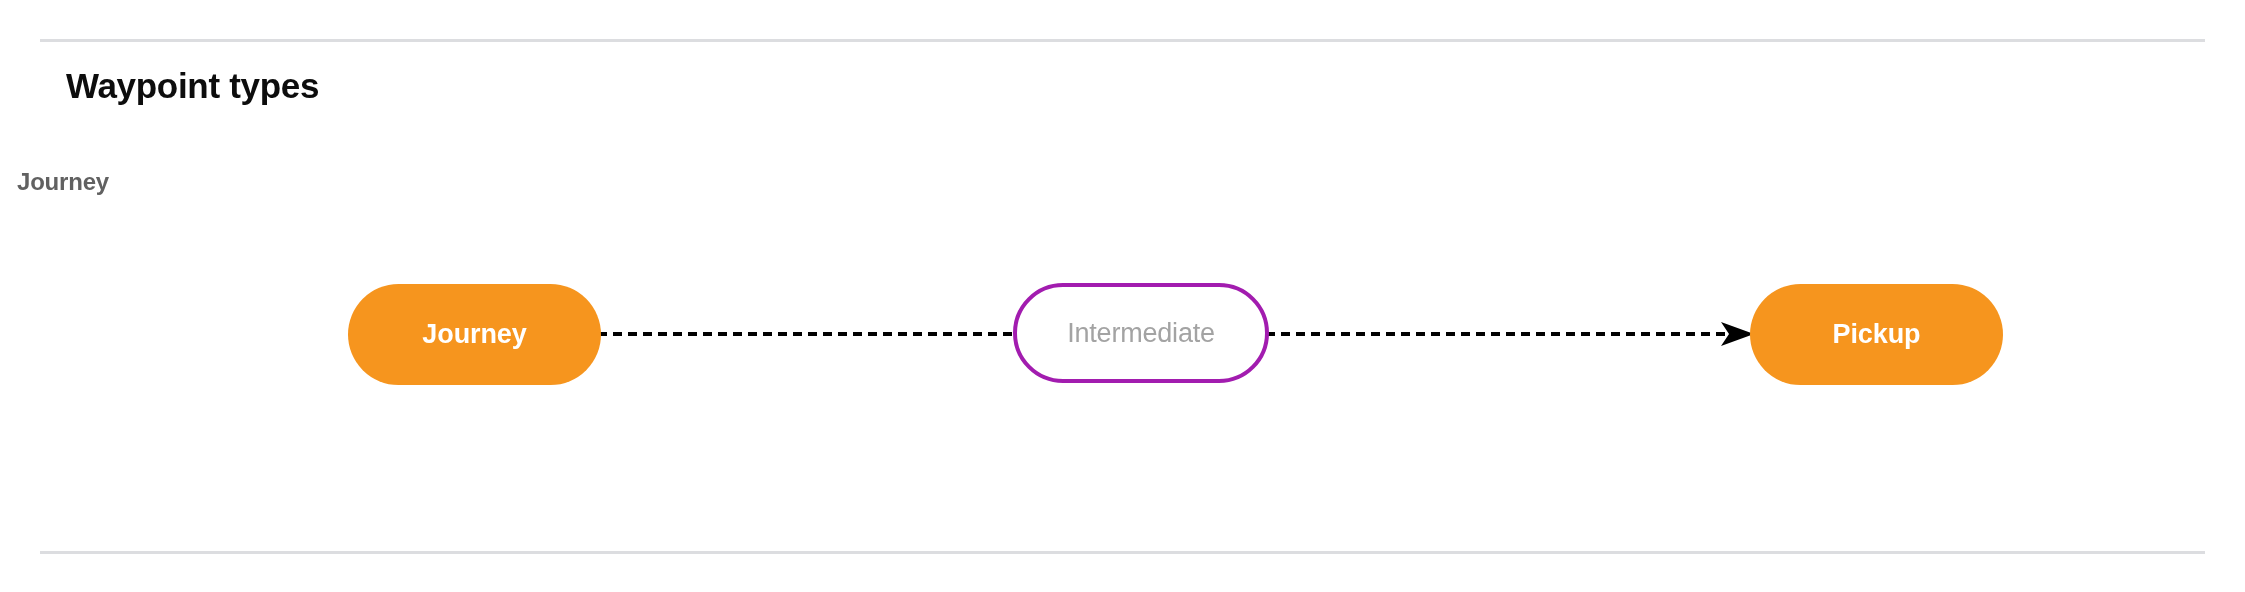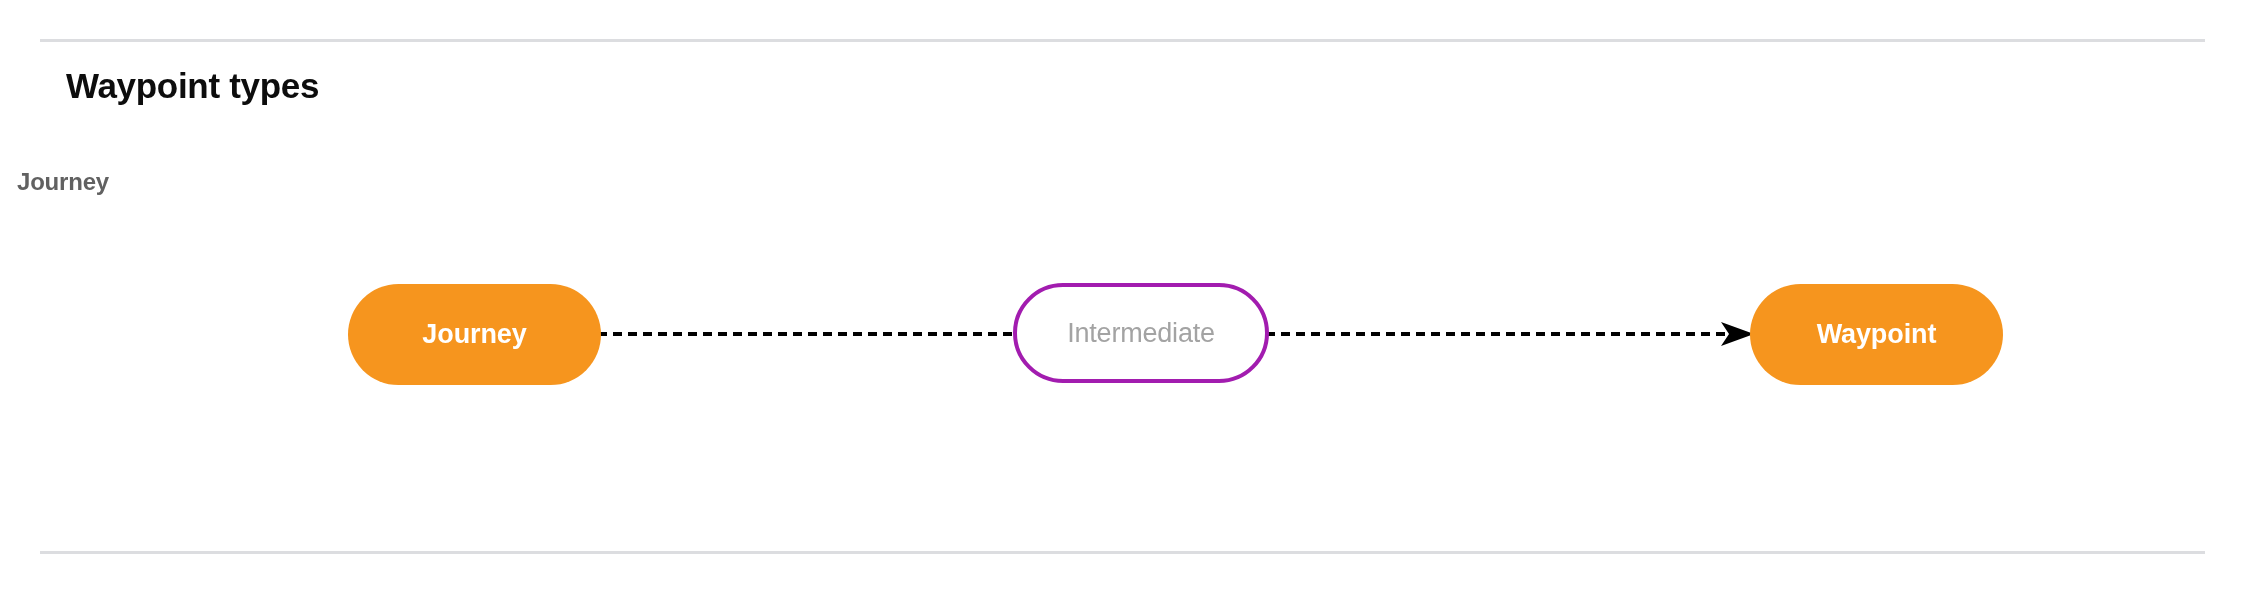--- a/index.html
+++ b/index.html
@@ -166,20 +166,20 @@
 
     <div class="node terminal" id="node-pickup">
       <span>Journey</span>
     </div>
 
     <div class="node intermediate" id="node-intermediate">
       <span>Intermediate</span>
     </div>
 
     <div class="node terminal" id="node-dropoff">
-      <span>Waypoint</span>
+      <span>Pickup</span>
     </div>
 
   </div>
 
   <div class="divider bottom"></div>
 
 </div>
 
 </body></html>

